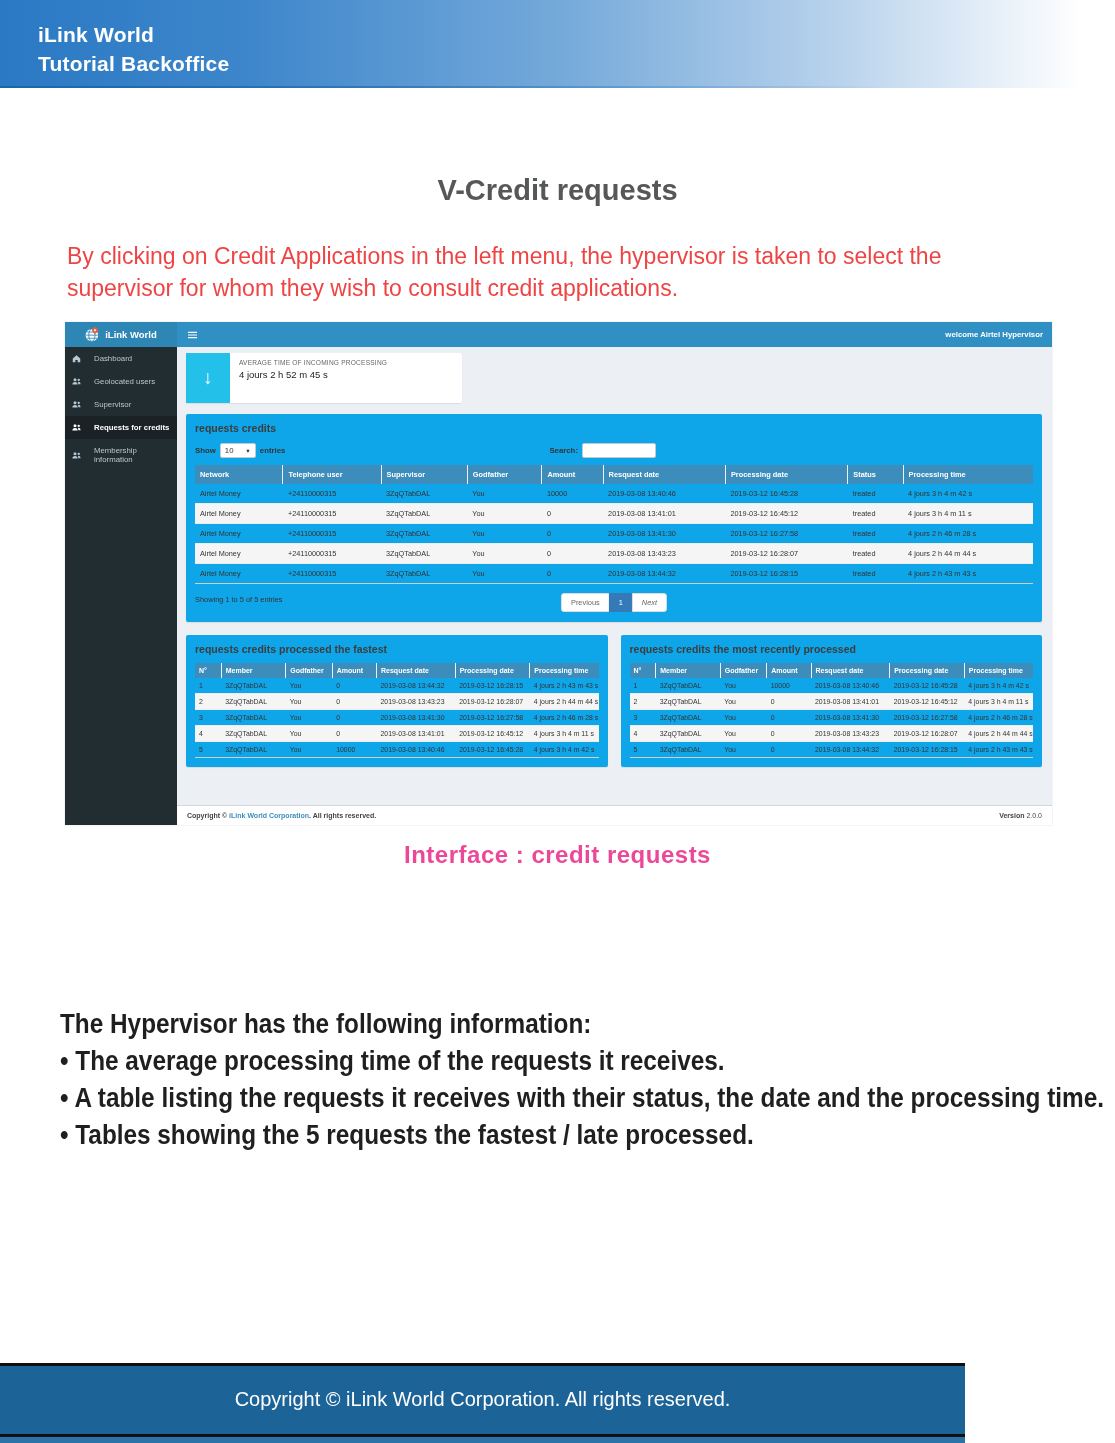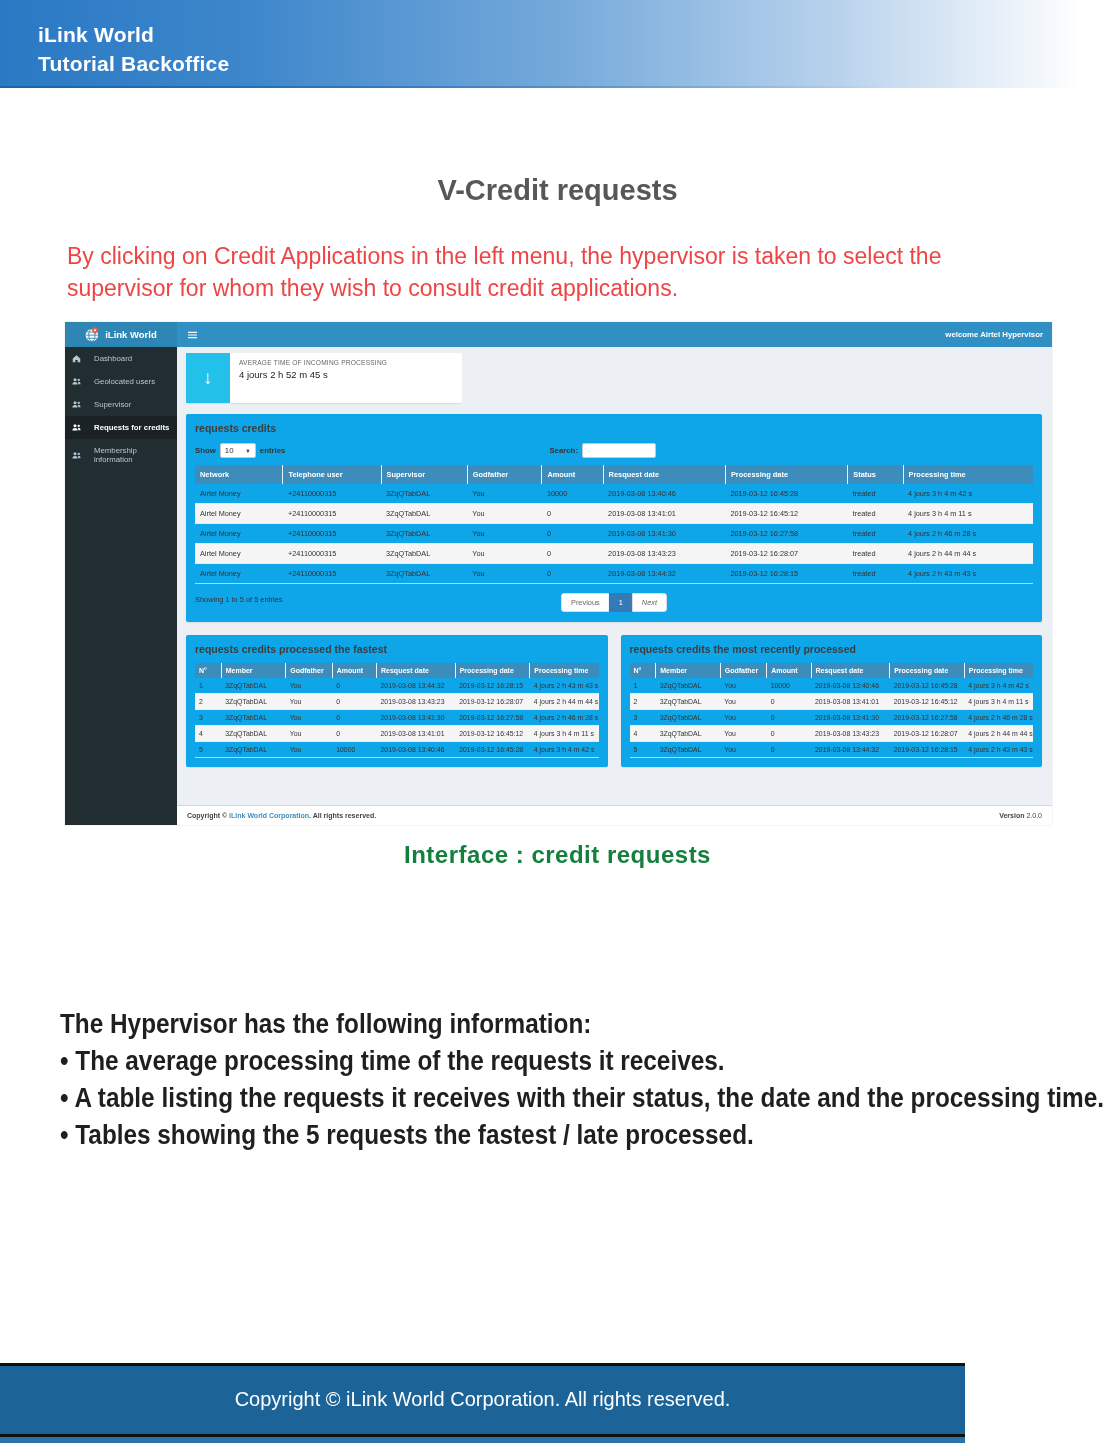--- a/index.html
+++ b/index.html
@@ -76,21 +76,21 @@
   .bottom-row table.dt th { font-size:7px; padding:4px 4px; }
   .bottom-row table.dt td { font-size:6.9px; padding:4px 4px; }
 
   .shot-footer { height:20px; background:#fff; border-top:1px solid #d2d6de; display:flex; align-items:center;
     justify-content:space-between; padding:0 10px; font-size:7px; color:#444; }
   .shot-footer a { color:#3c8dbc; font-weight:bold; text-decoration:none; cursor:pointer; }
   .shot-footer b { font-weight:bold; }
 
   
   .caption { position:absolute; top:841px; left:0; width:1115px; text-align:center;
-    font-size:24px; font-weight:bold; color:#15803d; letter-spacing:.5px; }
+    font-size:24px; font-weight:bold; color:#ec4899; letter-spacing:.5px; }
 
   .info-block { position:absolute; top:1005px; left:60px; width:1115px;
     font-size:27.5px; font-weight:bold; color:#1f1f1f; line-height:37px;
     transform:scaleX(.885); transform-origin:left top; white-space:nowrap; }
 
   .page-footer { position:absolute; top:1363px; left:0; width:965px; height:80px;
     background:#1c6397; border-top:3px solid #101010; color:#fff; }
   .page-footer .ft-text { position:absolute; top:22px; left:0; width:100%; text-align:center; font-size:20px; }
   .page-footer::after { content:""; position:absolute; left:0; bottom:6px; width:100%; height:3px; background:#101010; }
   .page-footer::before { content:""; position:absolute; left:0; bottom:0; width:100%; height:6px; background:#2a73a8; }

